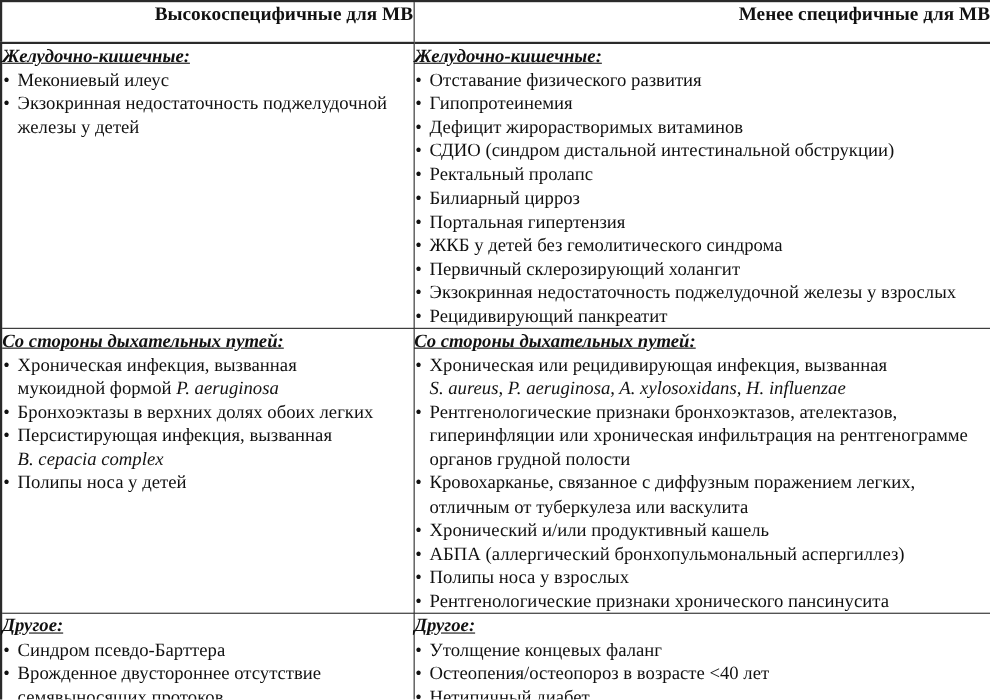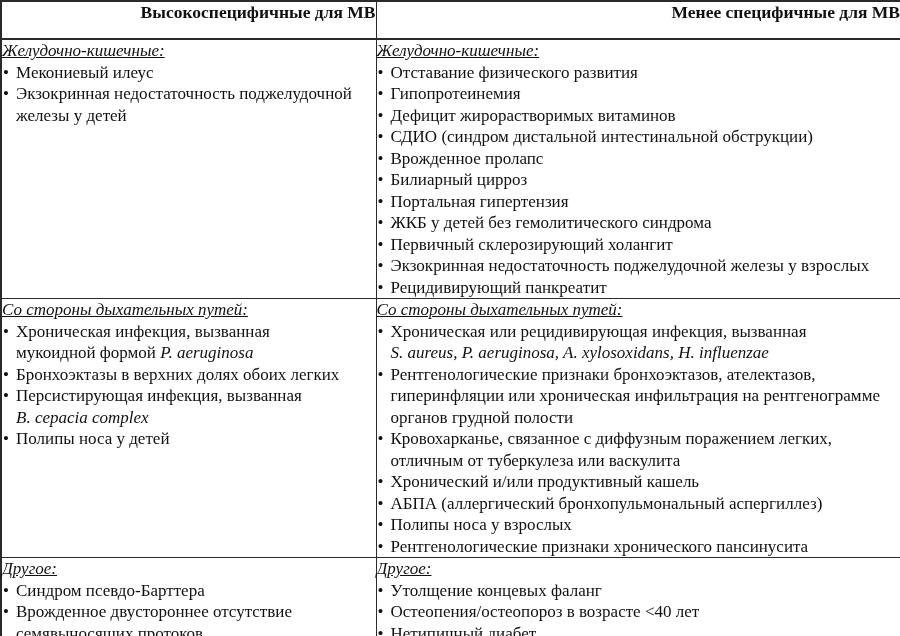--- a/index.html
+++ b/index.html
@@ -44,21 +44,21 @@
   }
   tr.body-row-0 { height: 258px; }
   tr.body-row-1 { height: 253px; border-radius: 14px; }
   tr.body-row-2 { height: 85px; }
   td.cell {
     padding: 3px 6px 2px 8px;
     font-size: 17px;
     line-height: 21.5px;
   }
   .section-title {
-    font-weight: normal;
+    font-weight: bold;
     font-style: italic;
     text-decoration: underline;
     font-size: 17px;
     line-height: 21.5px;
     margin: 0;
   }
   ul.bullet-list {
     list-style: none;
     margin: 0;
     padding: 0;
@@ -98,21 +98,21 @@
             <li><span class="bullet">•</span><span class="item-text"><span>Экзокринная недостаточность поджелудочной железы у детей</span></span></li>
           </ul>
         </td>
         <td class="cell">
           <div class="section-title">Желудочно-кишечные:</div>
           <ul class="bullet-list">
             <li><span class="bullet">•</span><span class="item-text"><span>Отставание физического развития</span></span></li>
             <li><span class="bullet">•</span><span class="item-text"><span>Гипопротеинемия</span></span></li>
             <li><span class="bullet">•</span><span class="item-text"><span>Дефицит жирорастворимых витаминов</span></span></li>
             <li><span class="bullet">•</span><span class="item-text"><span>СДИО (синдром дистальной интестинальной обструкции)</span></span></li>
-            <li><span class="bullet">•</span><span class="item-text"><span>Врожденное пролапс</span></span></li>
+            <li><span class="bullet">•</span><span class="item-text"><span>Ректальный пролапс</span></span></li>
             <li><span class="bullet">•</span><span class="item-text"><span>Билиарный цирроз</span></span></li>
             <li><span class="bullet">•</span><span class="item-text"><span>Портальная гипертензия</span></span></li>
             <li><span class="bullet">•</span><span class="item-text"><span>ЖКБ у детей без гемолитического синдрома</span></span></li>
             <li><span class="bullet">•</span><span class="item-text"><span>Первичный склерозирующий холангит</span></span></li>
             <li><span class="bullet">•</span><span class="item-text"><span>Экзокринная недостаточность поджелудочной железы у взрослых</span></span></li>
             <li><span class="bullet">•</span><span class="item-text"><span>Рецидивирующий панкреатит</span></span></li>
           </ul>
         </td>
       </tr>
       <tr class="body-row-1">

